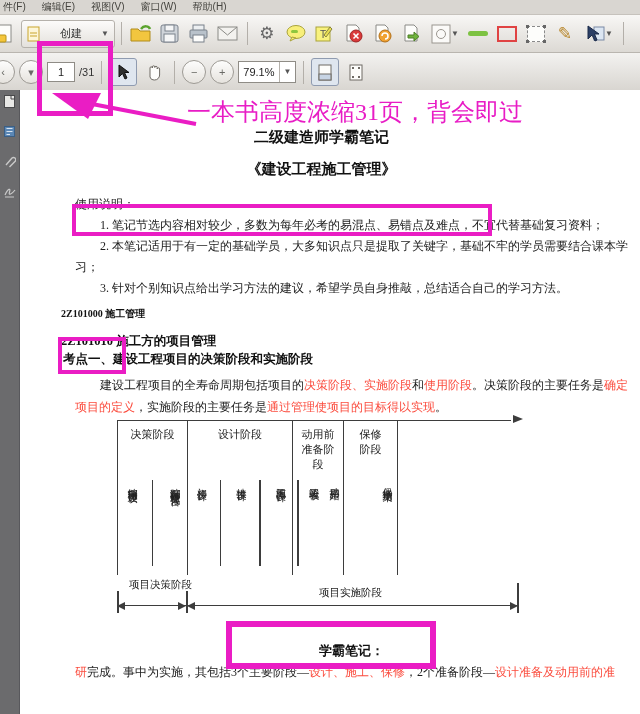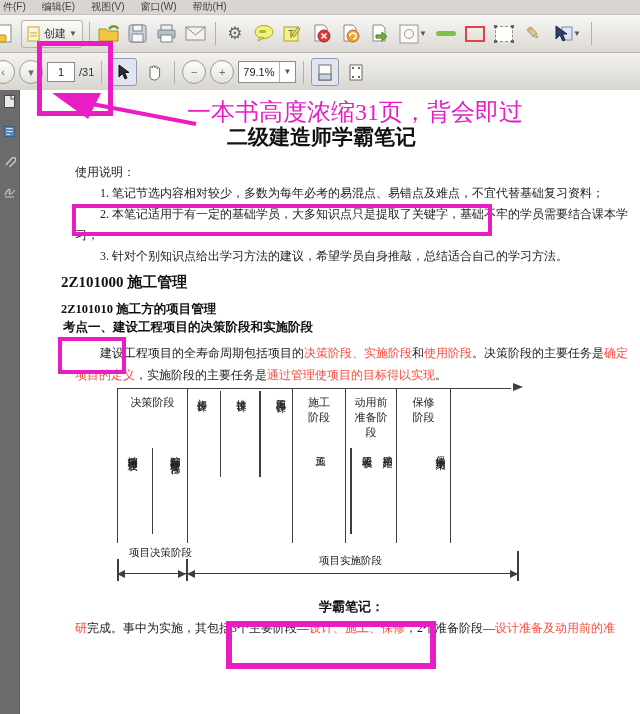--- a/index.html
+++ b/index.html
@@ -9,21 +9,21 @@
   .menubar{height:14px;background:#d9d6d1;border-bottom:1px solid #c6c2bc;display:flex;
            align-items:center;gap:16px;padding:0 3px;font-size:10px;color:#45443f;}
   .menubar span{cursor:default}
   
   .toolbar1{height:37px;background:linear-gradient(#f8f7f5,#dcd9d4);border-bottom:1px solid #b9b5af;
             display:flex;align-items:center;padding:0 2px;gap:3px;}
   .toolbar2{height:38px;background:linear-gradient(#f3f2f0,#d8d5d0);border-bottom:1px solid #a9a5a0;
             display:flex;align-items:center;padding:0 2px;gap:4px;}
   .tbtn{width:26px;height:26px;display:flex;align-items:center;justify-content:center;border-radius:3px;flex:0 0 auto;}
   .sep{width:1px;height:23px;background:#b3afa9;margin:0 3px;flex:0 0 auto;}
-  .createbtn{display:flex;align-items:center;gap:3px;height:26px;padding:0 5px;border:1px solid #b5b1ab;
+  .createbtn{display:flex;align-items:center;gap:19px;height:26px;padding:0 5px;border:1px solid #b5b1ab;
              border-radius:3px;background:linear-gradient(#fcfbfa,#e4e1dc);font-size:11px;color:#333;}
   .caret{font-size:8px;color:#555;line-height:1}
   .circlebtn{width:22px;height:22px;border-radius:50%;border:1px solid #9d9a94;background:linear-gradient(#fdfdfc,#e6e3de);
              display:flex;align-items:center;justify-content:center;font-size:11px;color:#6a6a66;flex:0 0 auto;}
   .halfcut{margin-left:-11px}
   .pageinput{width:26px;height:18px;border:1px solid #8f8c86;background:#fff;font-size:11px;text-align:center;
              color:#222;padding:0;font-family:inherit;}
   .pagetotal{font-size:11px;color:#333}
   .zoombox{display:flex;align-items:center;gap:4px;height:20px;border:1px solid #8f8c86;background:#fff;
            padding:0 4px;font-size:11px;color:#222;}
@@ -38,31 +38,31 @@
   .selframe i{position:absolute;width:3px;height:3px;background:#666}
   .glyph{font-size:15px;color:#666;line-height:1}
   
   .docarea{position:absolute;top:90px;left:0;right:0;bottom:0;display:flex;background:#fff}
   .sidebar{width:19px;background:#6b6b6d;border-right:1px solid #58585c;display:flex;flex-direction:column;
            align-items:center;padding-top:5px;gap:17px;flex:0 0 auto;}
   .sbi{width:13px;height:13px;display:flex;align-items:center;justify-content:center}
   .page{flex:1;background:#fff;padding:8px 12px 6px 55px;font-family:"Liberation Serif","DejaVu Serif",serif;
         font-size:12px;color:#1c1c1c;overflow:hidden;position:relative}
   .pinknote{font-size:24px;line-height:28px;color:#e81cc5;margin-left:112px;white-space:nowrap;}
-  .doc-title{text-align:center;font-weight:bold;font-size:21px;line-height:19px;margin-top:2px;margin-right:60px;color:#111}
+  .doc-title{text-align:center;font-weight:bold;font-size:15px;line-height:19px;margin-top:2px;margin-right:60px;color:#111}
   .doc-subtitle{text-align:center;font-weight:bold;font-size:15px;line-height:19px;margin-top:13px;margin-right:60px;color:#111}
   .usagehead{margin-top:15px;line-height:21px}
   .uline{line-height:21px;white-space:nowrap}
   .ind{text-indent:25px}
-  .chapter{font-weight:bold;font-size:15px;line-height:20px;margin-top:5px;margin-left:-14px;color:#111}
+  .chapter{font-weight:bold;font-size:10px;line-height:20px;margin-top:5px;margin-left:-14px;color:#111}
   .sectionh{font-weight:bold;font-size:12.5px;line-height:18px;margin-top:8px;margin-left:-14px;color:#111}
   .kaodian{font-weight:bold;font-size:12.5px;line-height:18px;margin-left:-12px;color:#111}
   .pline{line-height:22px;white-space:nowrap}
   .red{color:#fb4c3e}
-  .noteline{font-weight:bold;font-size:13px;line-height:20px;margin-top:8px;text-align:center;color:#111}
+  .noteline{font-weight:bold;font-size:13px;line-height:20px;margin-top:20px;text-align:center;color:#111}
   .p2{margin-top:12px}
   
   .diagram{margin-left:42px;margin-top:2px;width:403px;font-family:Liberation Mono, monospace}
   .dg-cols{position:relative;display:flex;width:393px;height:154px;border-top:1.5px solid #3d3d3d;border-left:1.5px solid #3d3d3d}
   .dg-arrowhead{position:absolute;top:-6px;right:-12px;width:0;height:0;border-left:10px solid #3d3d3d;
                 border-top:4.5px solid transparent;border-bottom:4.5px solid transparent}
   .dg-col{border-right:1.5px solid #3d3d3d;display:flex;flex-direction:column;box-sizing:border-box}
   .cA{width:70px}.cB{width:60px}.cC{width:105px}.cD{width:53px}.cE{width:51px}.cF{width:54px}
   .dg-h{height:50px;display:flex;justify-content:center;padding-top:7px;text-align:center;font-size:11px;line-height:15px;color:#222}
   .hw48{width:48px}.hw24{width:24px}.hw36{width:36px}
@@ -273,20 +273,21 @@
     <div class="sbi">
       <svg width="13" height="13">
           <path d="M2 10 C5 3 8 3 6.5 7 C5 11 9 9 12 5 M2 12 L11 12" fill="none" stroke="#c9c9c9" stroke-width="1.2"></path>
         </svg>
     </div>
   </div>
 
   <div class="page">
     <div class="pinknote">一本书高度浓缩31页，背会即过</div>
     <div class="doc-title">二级建造师学霸笔记</div>
+    <div class="doc-subtitle">《建设工程施工管理》</div>
 
     <div class="usagehead">使用说明：</div>
     <div class="uline ind">1. 笔记节选内容相对较少，多数为每年必考的易混点、易错点及难点，不宜代替基础复习资料；</div>
     <div class="uline ind">2. 本笔记适用于有一定的基础学员，大多知识点只是提取了关键字，基础不牢的学员需要结合课本学</div>
     <div class="uline">习；</div>
     <div class="uline ind">3. 针对个别知识点给出学习方法的建议，希望学员自身推敲，总结适合自己的学习方法。</div>
 
     <div class="chapter">2Z101000  施工管理</div>
     <div class="sectionh">2Z101010  施工方的项目管理</div>
     <div class="kaodian">
@@ -307,35 +308,30 @@
           <div class="dg-h">
               <span>决策阶段</span>
             </div>
           <div class="dg-items">
             <span class="vtext">编制项目建议</span>
             <span class="vdiv"></span>
             <span class="vtext">编制可行性研究报告</span>
           </div>
         </div>
         <div class="dg-col cC">
+          <div class="dg-h">
+              <span>设计阶段</span>
+            </div>
           <div class="dg-items">
             <span class="vtext">初步设计</span>
             <span class="vdiv"></span>
             <span class="vtext">技术设计</span>
             <span class="vdiv"></span>
             <span class="vtext">施工图设计</span>
           </div>
-        </div>
-        <div class="dg-col cD">
-          <div class="dg-h">
-              <span class="hw24">施工阶段</span>
-            </div>
-          <div class="dg-items">
-              <span class="vtext">施工</span>
-            </div>
         </div>
         <div class="dg-col cE">
           <div class="dg-h">
               <span class="hw36">动用前准备阶段</span>
             </div>
           <div class="dg-items">
             <span class="vdiv"></span>
             <span class="vtext">竣工验收</span>
             <span class="vtext">动用开始</span>
           </div>

